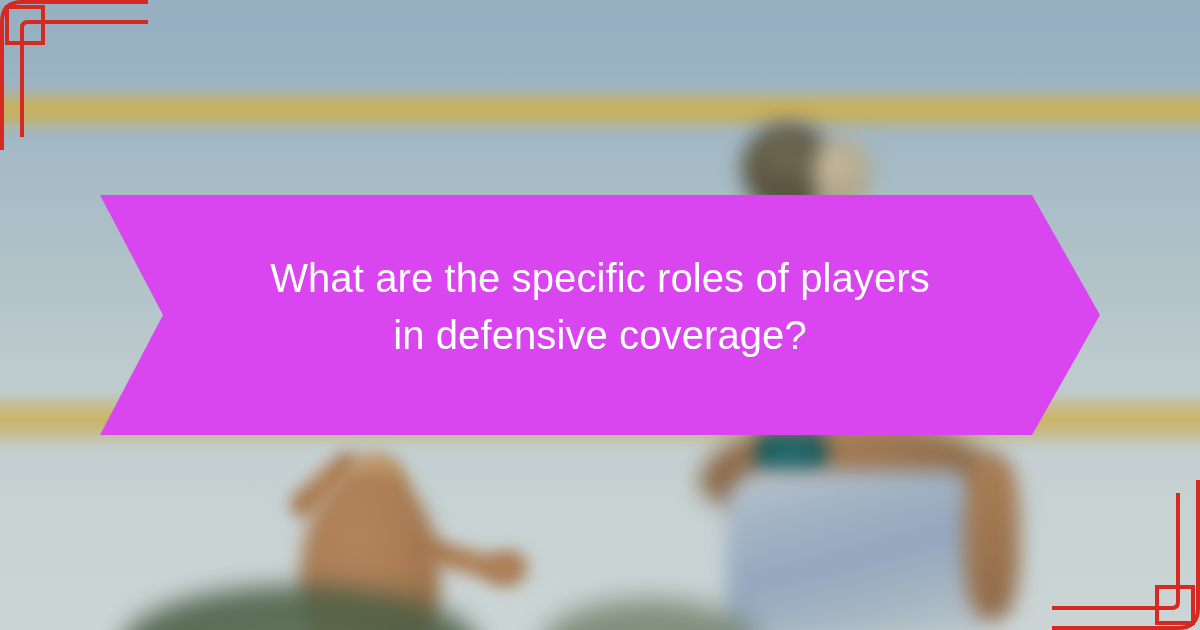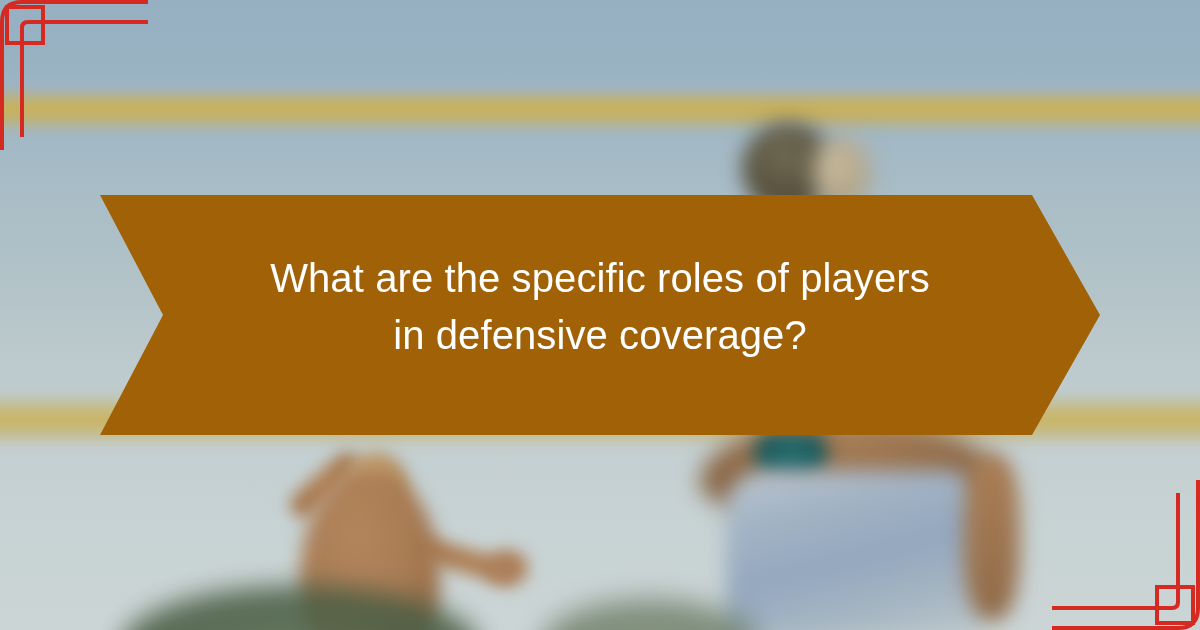--- a/index.html
+++ b/index.html
@@ -242,21 +242,21 @@
 
   .corner svg { display: block; }
 
   
   .banner {
     position: absolute;
     left: 100px;
     top: 195px;
     width: 1000px;
     height: 240px;
-    background: #a16207;
+    background: #d946ef;
     -webkit-clip-path: polygon(0% 0%, 93.2% 0%, 100% 50%, 93.2% 100%, 0% 100%, 6.3% 50%);
     clip-path: polygon(0% 0%, 93.2% 0%, 100% 50%, 93.2% 100%, 0% 100%, 6.3% 50%);
     display: flex;
     align-items: center;
     justify-content: center;
     box-sizing: border-box;
     padding: 0 120px 16px 120px;
   }
 
   .banner-title {

